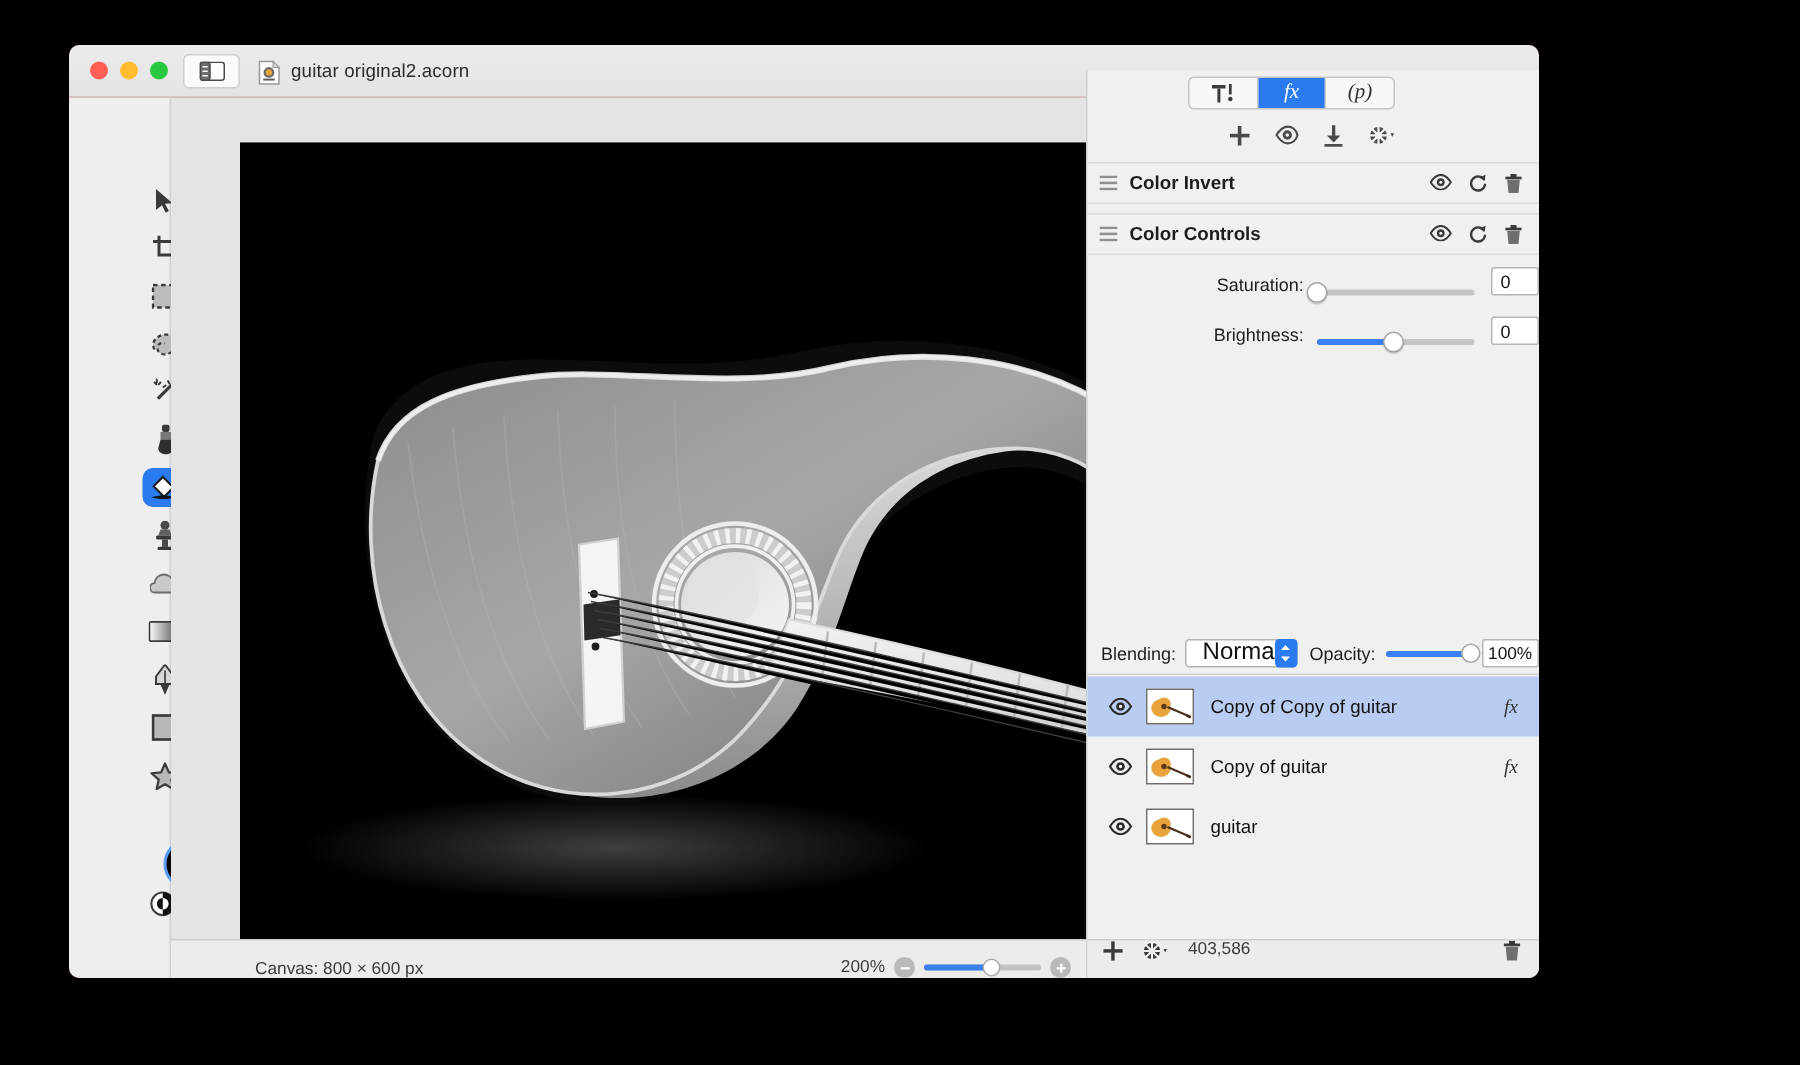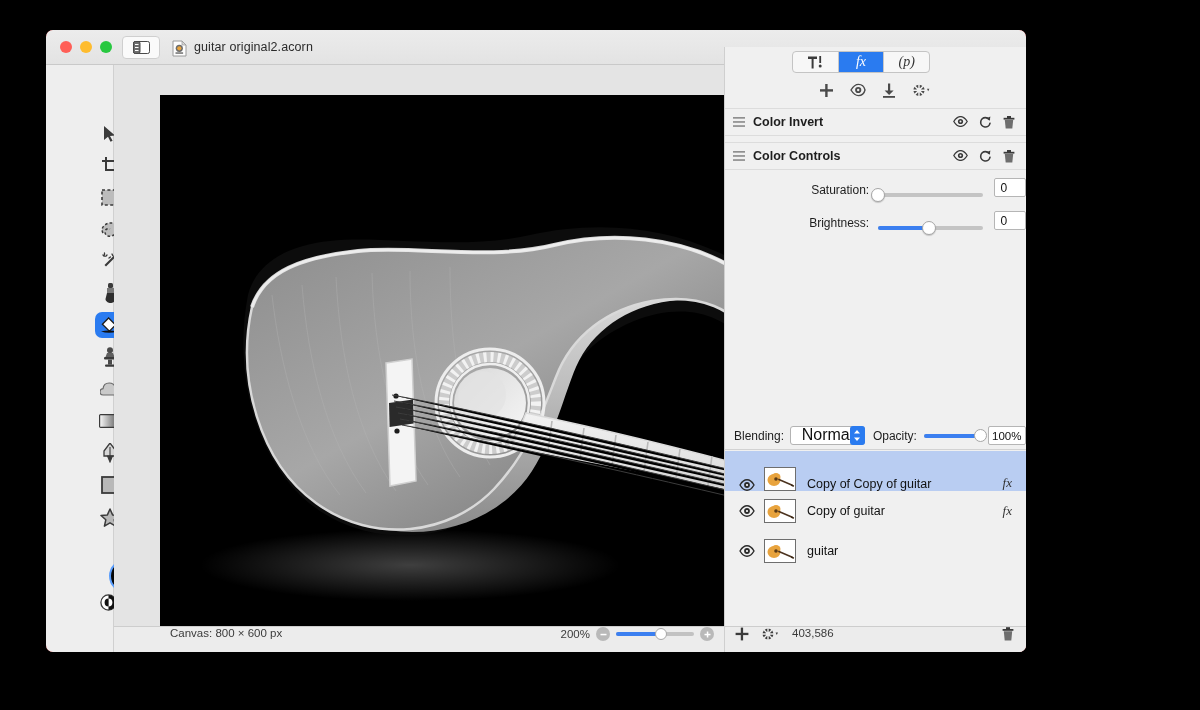--- a/index.html
+++ b/index.html
@@ -70,21 +70,21 @@
   #canvas {
     position:absolute; left:46px; top:30px; width:756px; height:558px;
     background:#000; overflow:hidden;
   }
   #canvas svg { position:absolute; left:0; top:0; }
 
   
   #statusbar {
     position:absolute; left:68px; bottom:0; right:302px; height:26px;
     background:#ececec; border-top:1px solid #cdcdcd;
-    display:flex; align-items:flex-start;
+    display:flex; align-items:flex-end;
   }
   #canvas-size { font-size:11.5px; color:#3b3b3b; margin-left:56px; }
   #zoom-group { margin-left:auto; display:flex; align-items:center; gap:6px; padding-right:10px; }
   #zoom-pct { font-size:11.5px; color:#3b3b3b; }
   .zoom-btn { width:14px; height:14px; border-radius:50%; background:#b9b9b9;
      display:flex; align-items:center; justify-content:center; }
   #zoom-track { position:relative; width:78px; height:4px; border-radius:2px; background:#c2c2c2; }
   #zoom-fill { position:absolute; left:0; top:0; height:4px; width:58%; border-radius:2px; background:#3b7ff0; }
   #zoom-knob { position:absolute; left:58%; top:-4px; width:12px; height:12px; margin-left:-6px;
      border-radius:50%; background:#fff; border:1px solid #a8a8a8; }
@@ -147,21 +147,21 @@
   #opacity-slider { position:relative; width:58px; height:4px; border-radius:2px;
      background:#c4c4c4; margin-left:7px; }
   #opacity-fill { position:absolute; left:0; top:0; height:4px; width:100%; border-radius:2px; background:#3b7ff0; }
   #opacity-knob { position:absolute; left:100%; top:-5px; width:13px; height:13px; margin-left:-6px;
      border-radius:50%; background:#fff; border:1px solid #a6a6a6; }
   #opacity-val { width:40px; height:19px; margin-left:8px; background:#fff; border:1px solid #b5b5b5;
      border-radius:2px; font-size:11.5px; color:#111; display:flex; align-items:center; justify-content:center; }
 
   .layer-row { position:absolute; left:0; width:100%; height:40px;
      display:flex; align-items:center; }
-  .layer-row.sel { background:#b9cdf2;align-items:flex-end; }
+  .layer-row.sel { background:#b9cdf2; }
   .layer-eye { margin-left:14px; }
   .layer-thumb { width:32px; height:24px; margin-left:9px; background:#fff;
      border:1px solid #6e6e6e; overflow:hidden; position:relative; }
   .layer-name { margin-left:11px; font-size:12.5px; color:#111; }
   .layer-fx { margin-left:auto; padding-right:14px;
      font-family:"Liberation Serif", serif; font-style:italic; font-size:13px; color:#333; }
 
   #layer-bottombar {
     position:absolute; left:0; bottom:0; width:100%; height:26px;
     background:#ececec; border-top:1px solid #cdcdcd; display:flex; align-items:flex-start;

